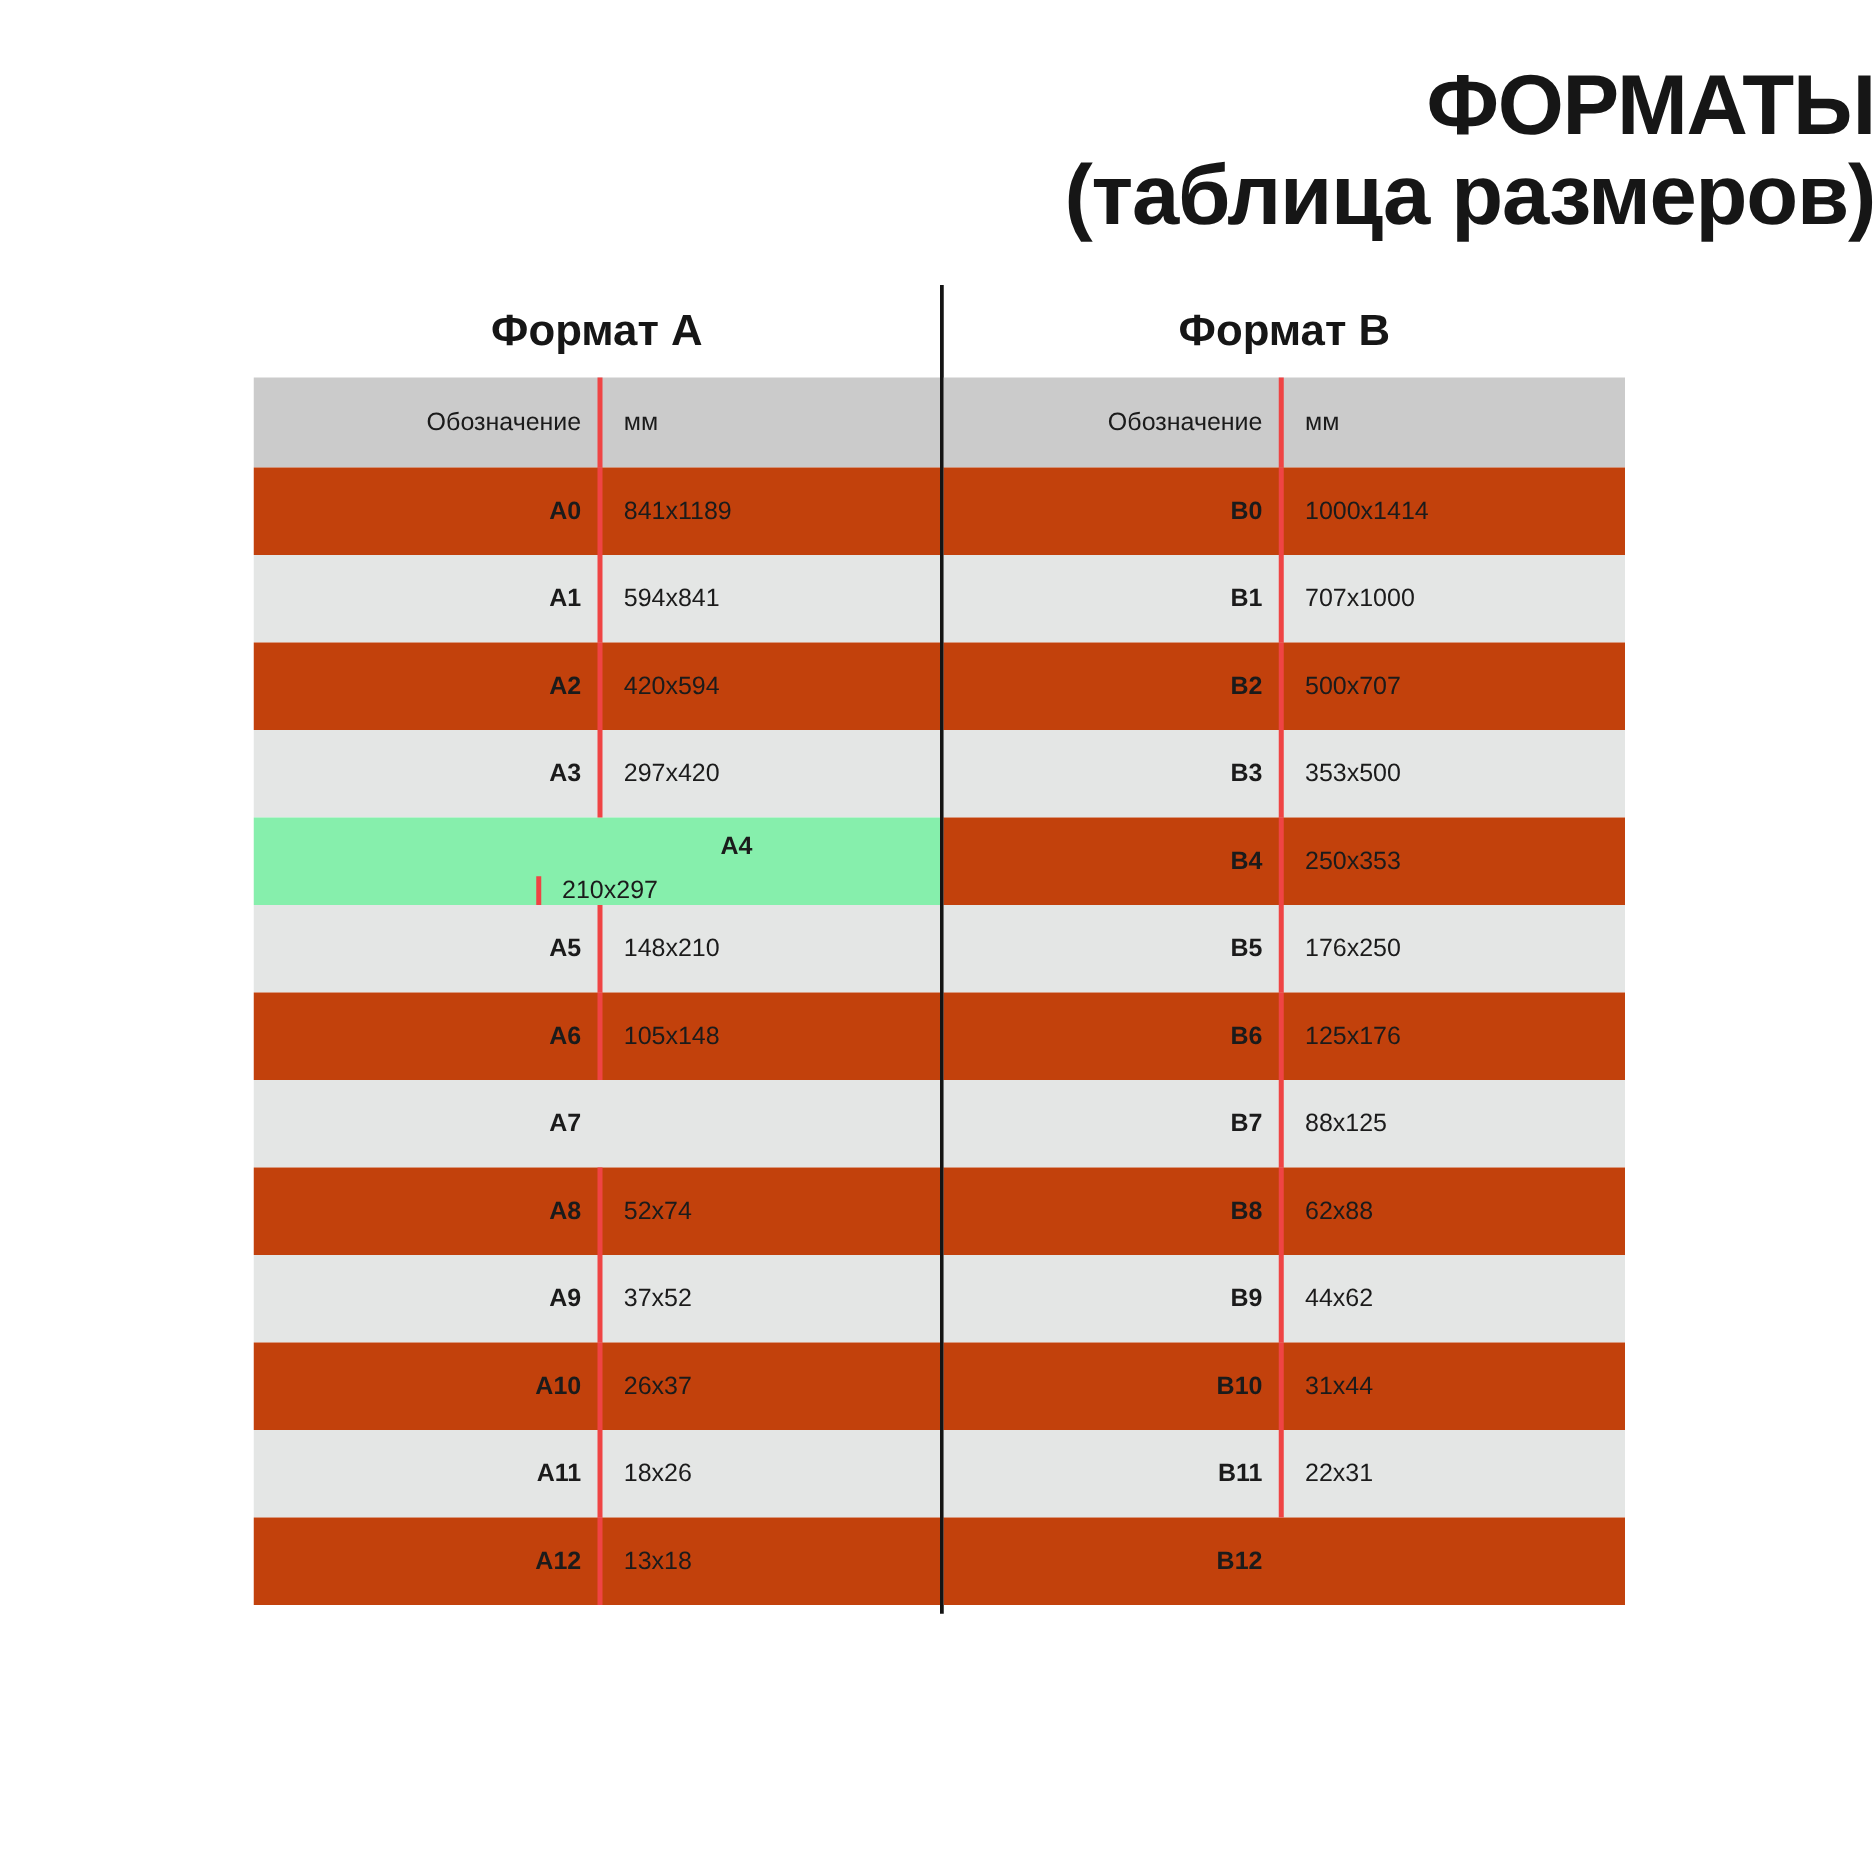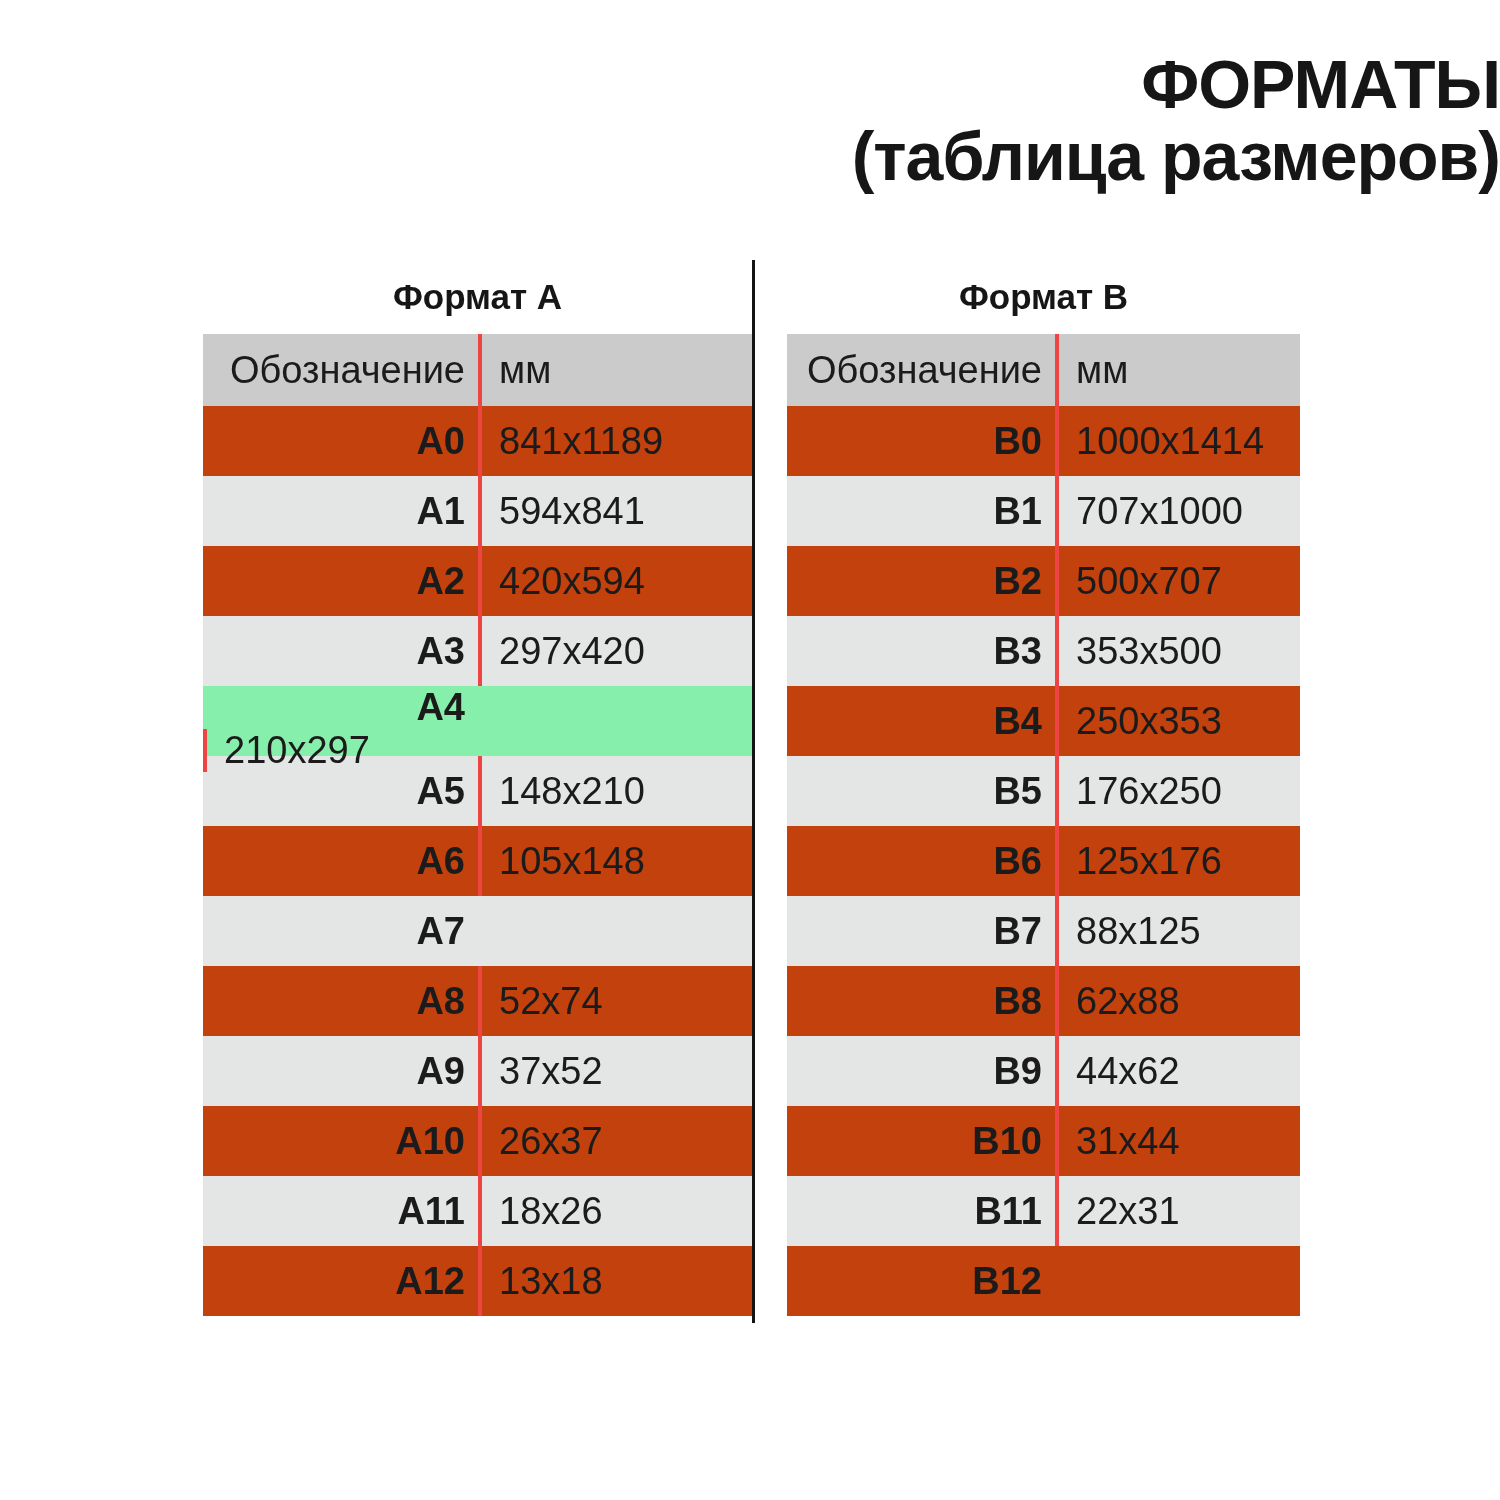--- a/index.html
+++ b/index.html
@@ -6,34 +6,34 @@
   html,body { background:#ffffff; }
   body { width:1500px; height:1500px; font-family:"Liberation Sans", sans-serif; }
   .page { position:relative; width:1500px; height:1500px; background:#ffffff; color:#1b1b1b; overflow:hidden; }
 
   .main-title {
     position:absolute; top:48px; left:0; width:100%;
     text-align:right; font-size:68px; font-weight:bold;
     line-height:1.06; letter-spacing:-1px; color:#161616;
   }
 
-  .tables-wrap { position:absolute; left:203px; top:260px; display:flex; align-items:flex-start; }
+  .tables-wrap { position:absolute; left:203px; top:228px; display:flex; align-items:flex-start; }
   .half { display:flex; flex-direction:column; }
   .half-a { width:549px; }
-  .half-b { width:545px;padding-left:32px; }
+  .half-b { width:545px; }
   .center-divider { width:3px; height:1063px; background:#141414; }
 
   .half-title {
     height:74px; display:flex; align-items:center; justify-content:center;
     font-size:35px; font-weight:bold; color:#161616;
   }
 
   .thead { height:72px; background:#cbcbcb; }
   .row   { height:70px; background:#c2410c; }
-  .thead, .row { display:flex; font-size:38px; }
+  .thead, .row { display:flex; font-size:20px;align-items:center; }
 
   .cell { display:flex; align-items:center; height:100%; }
   .desig { justify-content:flex-end; padding-right:13px; }
   .half-a .desig { width:275px; }
   .half-b .desig { width:268px; }
   .size { flex:1; border-left:4px solid #ef4444; padding-left:17px; }
 
   .tbody .desig { font-weight:bold; }
   .tbody .row:nth-child(even) { background:#e4e6e5; }
   .tbody .row.highlight { background:#86efac;flex-direction:column; }

